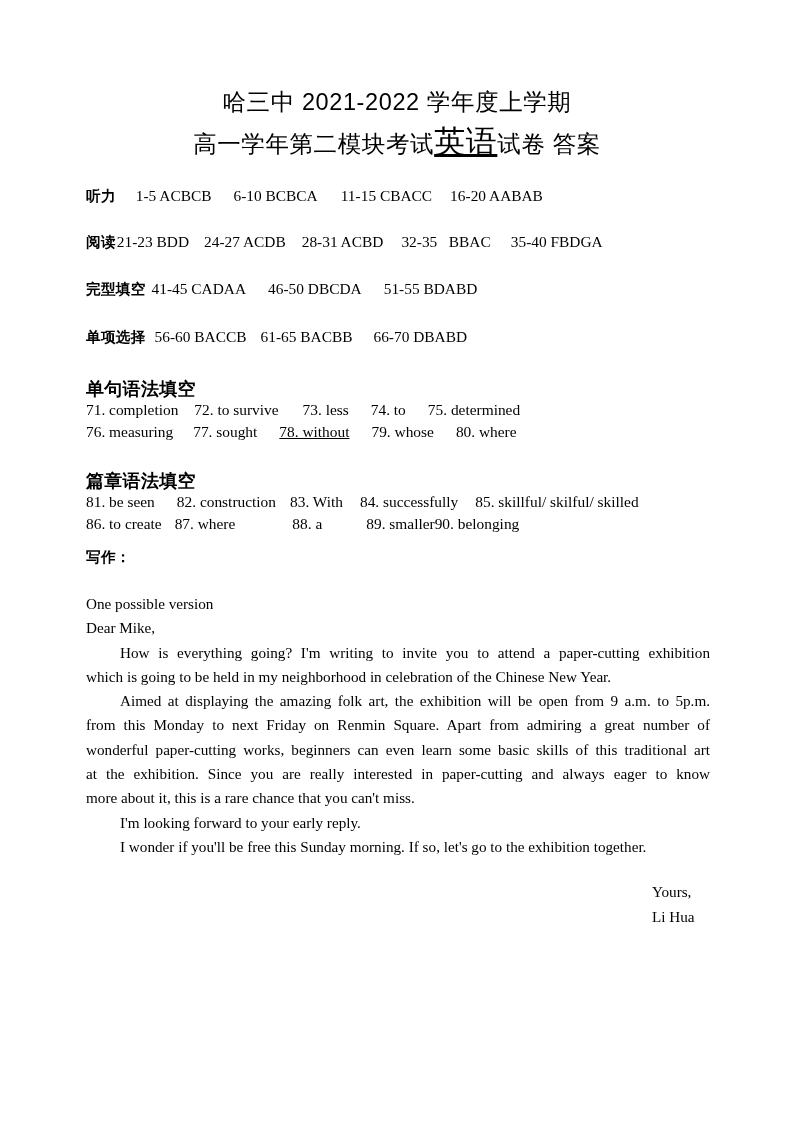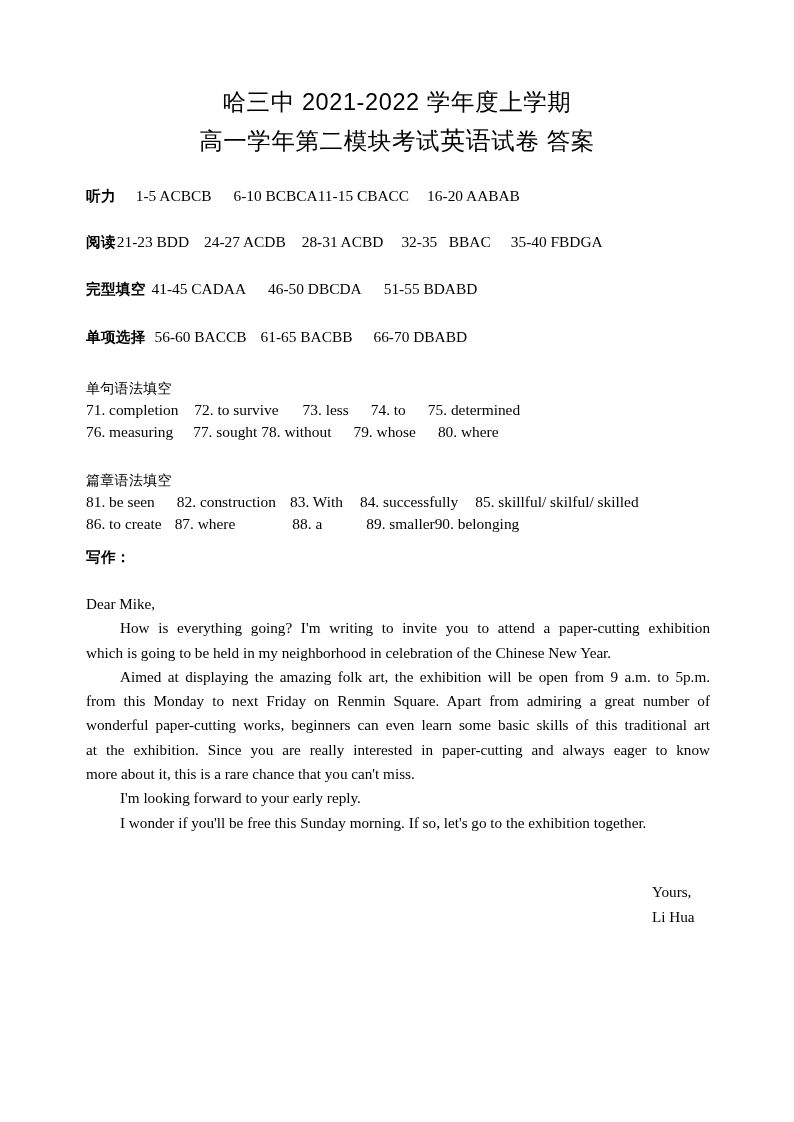--- a/index.html
+++ b/index.html
@@ -36,21 +36,22 @@
   .title-line {
     font-family: "Liberation Sans", "DejaVu Sans", sans-serif;
     font-size: 23.5px;
     line-height: 37px;
     letter-spacing: 0.6px;
     white-space: nowrap;
   }
   .title-line.l2 { line-height: 40px; }
   .title-em {
     font-family: "DejaVu Sans", "Liberation Sans", sans-serif;
-    font-size: 25px;
+    font-size: 31px;
+    text-decoration: underline;
   }
 
   
   .ans-section {
     position: absolute;
     left: 86px;
     width: 630px;
   }
   .ans-inline {
     font-size: 15.4px;
@@ -69,22 +70,22 @@
   .ans-item {
     display: inline-block;
     font-family: "Liberation Serif", "DejaVu Serif", serif;
     font-size: 15.4px;
     white-space: pre;
   }
 
   
   .sec-label-block {
     font-family: "DejaVu Sans", "Liberation Sans", sans-serif;
-    font-weight: normal;
-    font-size: 14px;
+    font-weight: bold;
+    font-size: 18px;
     letter-spacing: 0.3px;
     line-height: 21px;
     display: block;
   }
   .ans-row {
     font-size: 15.4px;
     line-height: 21.5px;
     white-space: nowrap;
   }
   .ans-row .ans-item { font-size: 15.4px; }
@@ -133,21 +134,21 @@
 
 <div class="page">
 
   <div class="title-block">
     <div class="title-line l1">哈三中 2021-2022 学年度上学期</div>
     <div class="title-line l2"><span>高一学年第二模块考试</span><span class="title-em">英语</span><span>试卷 答案</span></div>
   </div>
 
   <div class="ans-section" style="top:186px;">
     <div class="ans-inline">
-      <span class="sec-label">听力</span><span class="ans-items"><span class="ans-item" style="margin-left:20px;">1-5 ACBCB</span><span class="ans-item" style="margin-left:22px;">6-10 BCBCA</span><span class="ans-item" style="text-align:center;">11-15 CBACC</span><span class="ans-item" style="margin-left:18px;">16-20 AABAB</span></span>
+      <span class="sec-label">听力</span><span class="ans-items"><span class="ans-item" style="margin-left:20px;">1-5 ACBCB</span><span class="ans-item" style="margin-left:22px;">6-10 BCBCA</span><span class="ans-item" style="margin-left:23px;text-align:center;">11-15 CBACC</span><span class="ans-item" style="margin-left:18px;">16-20 AABAB</span></span>
     </div>
   </div>
 
   <div class="ans-section" style="top:232px;">
     <div class="ans-inline">
       <span class="sec-label">阅读</span><span class="ans-items"><span class="ans-item" style="margin-left:1px;">21-23 BDD</span><span class="ans-item" style="margin-left:15px;">24-27 ACDB</span><span class="ans-item" style="margin-left:16px;">28-31 ACBD</span><span class="ans-item" style="margin-left:18px;">32-35   BBAC</span><span class="ans-item" style="margin-left:20px;">35-40 FBDGA</span></span>
     </div>
   </div>
 
   <div class="ans-section" style="top:279px;">
@@ -158,32 +159,33 @@
 
   <div class="ans-section" style="top:327px;">
     <div class="ans-inline">
       <span class="sec-label">单项选择</span><span class="ans-items"><span class="ans-item" style="margin-left:9px;">56-60 BACCB</span><span class="ans-item" style="margin-left:14px;">61-65 BACBB</span><span class="ans-item" style="margin-left:21px;">66-70 DBABD</span></span>
     </div>
   </div>
 
   <div class="ans-section" style="top:378px;">
     <span class="sec-label-block">单句语法填空</span>
     <div class="ans-row"><span class="ans-item">71. completion</span><span class="ans-item" style="margin-left:16px;">72. to survive</span><span class="ans-item" style="margin-left:24px;">73. less</span><span class="ans-item" style="margin-left:22px;">74. to</span><span class="ans-item" style="margin-left:22px;">75. determined</span></div>
-    <div class="ans-row"><span class="ans-item">76. measuring</span><span class="ans-item" style="margin-left:20px;">77. sought</span><span class="ans-item" style="margin-left:4px;">78. without</span><span class="ans-item" style="margin-left:22px;">79. whose</span><span class="ans-item" style="margin-left:22px;">80. where</span></div>
+    <div class="ans-row"><span class="ans-item">76. measuring</span><span class="ans-item" style="margin-left:20px;">77. sought</span><span class="ans-item" style="margin-left:22px;text-decoration:underline;">78. without</span><span class="ans-item" style="margin-left:22px;">79. whose</span><span class="ans-item" style="margin-left:22px;">80. where</span></div>
   </div>
 
   <div class="ans-section" style="top:470px;">
     <span class="sec-label-block">篇章语法填空</span>
     <div class="ans-row"><span class="ans-item">81. be seen</span><span class="ans-item" style="margin-left:22px;">82. construction</span><span class="ans-item" style="margin-left:14px;">83. With</span><span class="ans-item" style="margin-left:17px;">84. successfully</span><span class="ans-item" style="margin-left:17px;">85. skillful/ skilful/ skilled</span></div>
     <div class="ans-row"><span class="ans-item">86. to create</span><span class="ans-item" style="margin-left:13px;">87. where</span><span class="ans-item" style="margin-left:57px;">88. a</span><span class="ans-item" style="margin-left:44px;">89. smaller</span><span class="ans-item" style="">90. belonging</span></div>
   </div>
 
   <div class="writing-label">写作：</div>
 
   <div class="writing-body">
+    <div class="w-plain">One possible version</div>
     <div class="w-plain">Dear Mike,</div>
     <div class="w-line just w-indent">How is everything going? I'm writing to invite you to attend a paper-cutting exhibition</div>
     <div class="w-plain">which is going to be held in my neighborhood in celebration of the Chinese New Year.</div>
     <div class="w-line just w-indent">Aimed at displaying the amazing folk art, the exhibition will be open from 9 a.m. to 5p.m.</div>
     <div class="w-line just">from this Monday to next Friday on Renmin Square. Apart from admiring a great number of</div>
     <div class="w-line just">wonderful paper-cutting works, beginners can even learn some basic skills of this traditional art</div>
     <div class="w-line just">at the exhibition. Since you are really interested in paper-cutting and always eager to know</div>
     <div class="w-plain">more about it, this is a rare chance that you can't miss.</div>
     <div class="w-plain w-indent">I'm looking forward to your early reply.</div>
     <div class="w-plain w-indent">I wonder if you'll be free this Sunday morning. If so, let's go to the exhibition together.</div>

